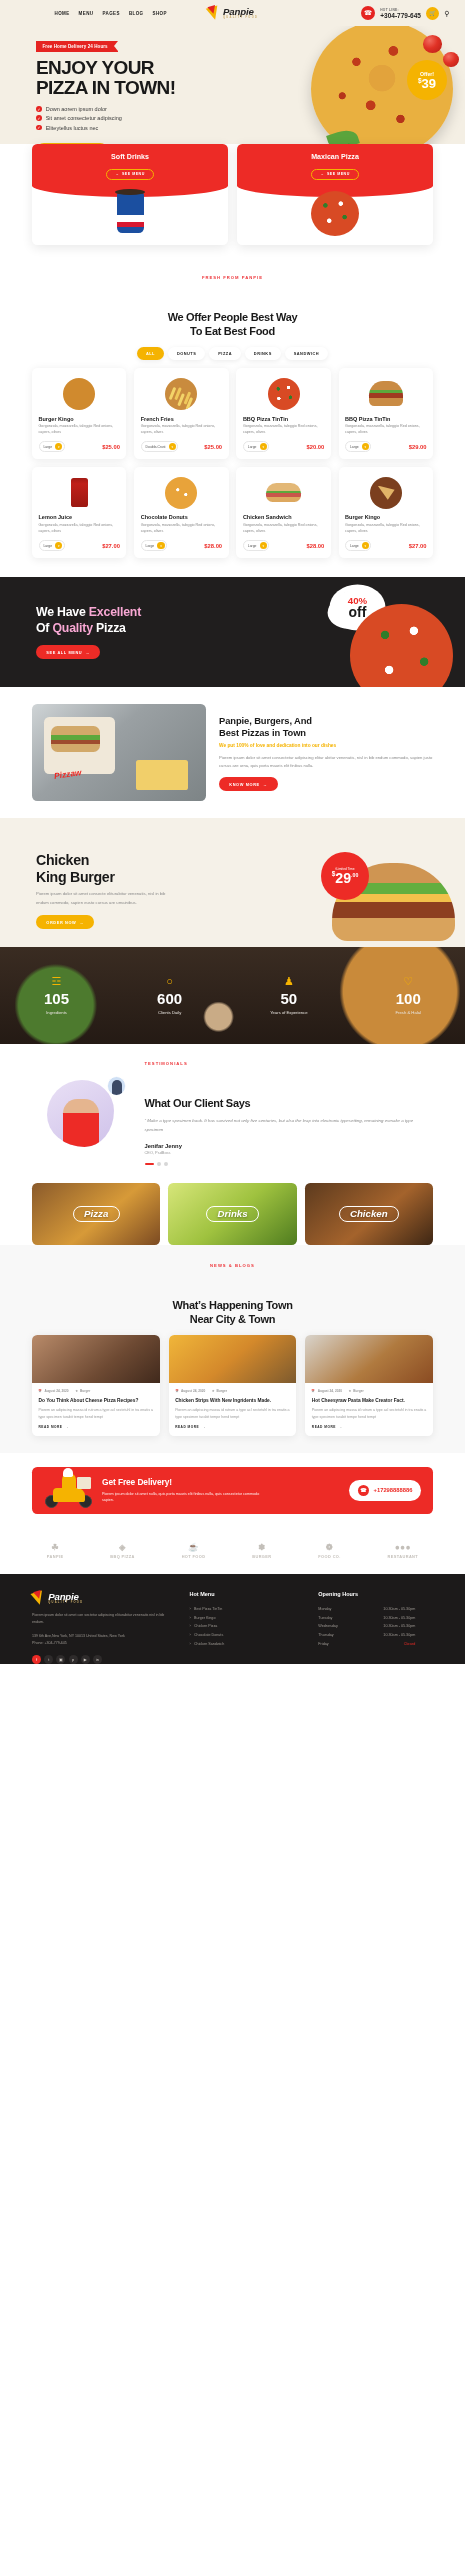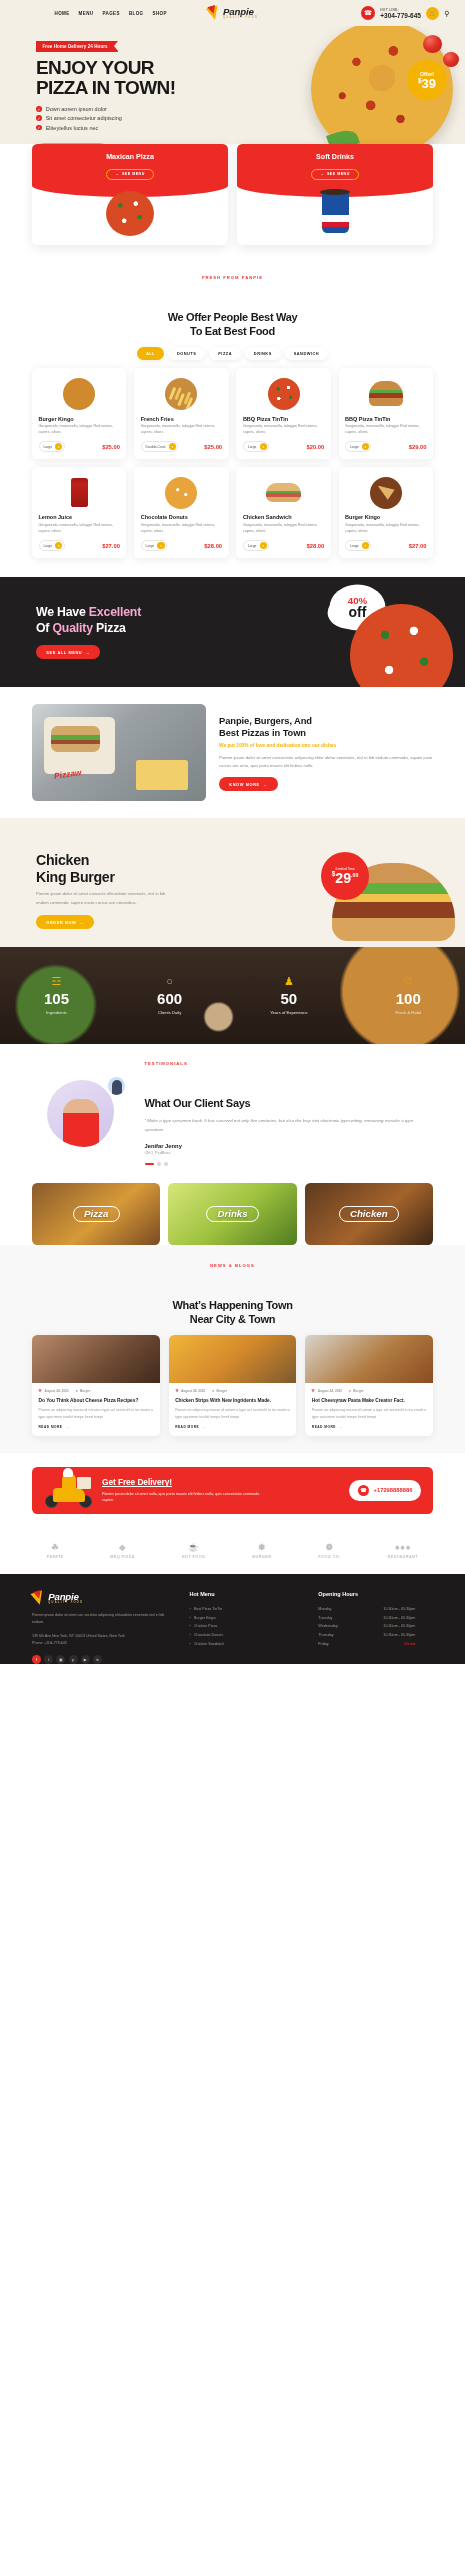--- a/index.html
+++ b/index.html
@@ -548,21 +548,21 @@
     background:#f5b301; border-radius:6.5px 6.5px 1.9px 1.9px;
   }
   .scooter .helmet {
     position:absolute; left:19.4px; bottom:31px; width:10.3px; height:9px;
     border-radius:5.2px 5.2px 1.9px 1.9px; background:#fff;
   }
   .box {
     position:absolute; right:2.6px; bottom:19.4px; width:14.2px; height:11.6px;
     background:#f0e6d2; border-radius:1.3px;
   }
-  .del-text h3 { font-size:8.4px; font-weight:bold; letter-spacing:-0.1px;text-decoration:underline; }
+  .del-text h3 { font-size:8.4px; font-weight:bold; letter-spacing:-0.1px; }
   .del-text p { font-size:3.7px; margin-top:3.2px; line-height:1.7; opacity:.92; max-width:168px; }
   .del-phone {
     display:flex; align-items:center; gap:4.5px;
     background:#fff; color:#ed2b26; border-radius:13px;
     padding:5.2px 9px; font-size:5.8px; font-weight:bold; border:none; cursor:pointer;
     flex:0 0 auto;
   }
   .del-phone .ic {
     width:11px; height:11px; border-radius:50%; background:#ed2b26; color:#fff;
     display:flex; align-items:center; justify-content:center; font-size:5.2px;
@@ -676,40 +676,40 @@
     <button class="order-btn">
       <span>🛒</span>
       <span>ORDER NOW</span>
     </button>
   </div>
 
   <div class="cat-section">
     <div class="cat-row">
       <div class="cat-card">
         <div class="cat-top">
+          <div class="cat-title">Soft Drinks</div>
+          <button class="see-menu">
+            <span>→</span>
+            <span>SEE MENU</span>
+          </button>
+        </div>
+        <div class="cat-img">
+            <div class="cat-cup"></div>
+          </div>
+      </div>
+      <div class="cat-card">
+        <div class="cat-top">
           <div class="cat-title">Maxican Pizza</div>
           <button class="see-menu">
             <span>→</span>
             <span>SEE MENU</span>
           </button>
         </div>
         <div class="cat-img">
             <div class="cat-pizza"></div>
-          </div>
-      </div>
-      <div class="cat-card">
-        <div class="cat-top">
-          <div class="cat-title">Soft Drinks</div>
-          <button class="see-menu">
-            <span>→</span>
-            <span>SEE MENU</span>
-          </button>
-        </div>
-        <div class="cat-img">
-            <div class="cat-cup"></div>
           </div>
       </div>
     </div>
   </div>
 
   <div class="menu-section">
     <div class="eyebrow">FRESH FROM PANPIE</div>
     <div class="sec-title">
       <span>We Offer People Best Way</span><br>
       <span>To Eat Best Food</span>

